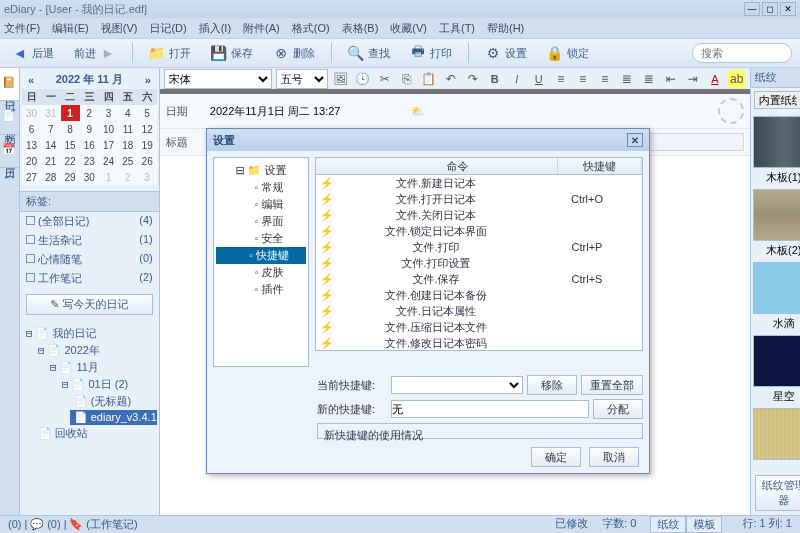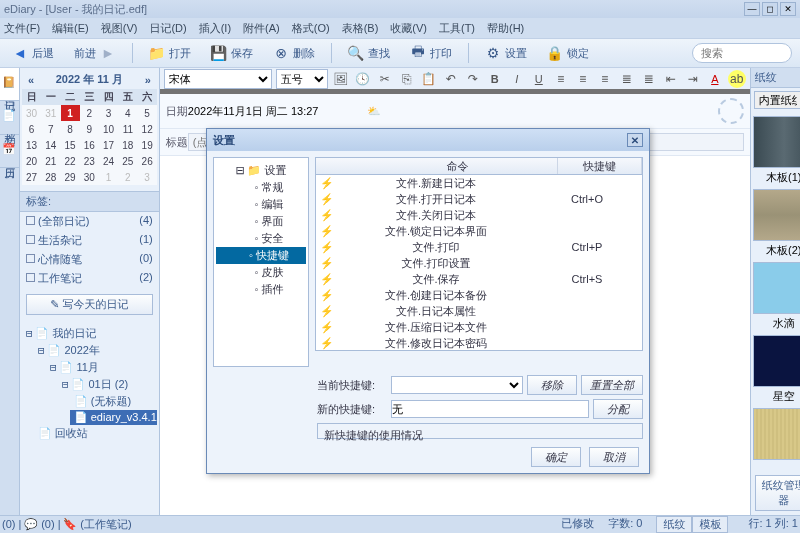--- a/index.html
+++ b/index.html
@@ -34,32 +34,32 @@
 .tagitem .sq { width: 9px; height: 9px; border: 1px solid #7a8db0; margin-right: 3px; display: inline-block; }
 .writebtn { margin: 6px; padding: 2px; background: linear-gradient(#fdfefe,#e4ecf7); border: 1px solid #a8bcd9; text-align: center; cursor: pointer; color:#3a5a8a;}
 .tree { padding: 4px 2px; flex: 1; overflow: auto; }
 .tnode { padding: 1px 0 1px 4px; color: #3a5a8a; cursor: pointer; white-space: nowrap; }
 .tnode.sel { background: #3d6db5; color: #fff; }
 .indent1 { margin-left: 12px; } .indent2 { margin-left: 24px; } .indent3 { margin-left: 36px; } .indent4 { margin-left: 48px; }
 .content { flex: 1; background: #fff; display: flex; flex-direction: column; }
 .edtoolbar { background: #e8f0fa; height: 26px; border-bottom: 5px solid #737373; display: flex; align-items: center; padding: 0 4px; gap: 4px; }
 .edtoolbar select { height: 20px; border: 1px solid #a8bcd9; background: #fff; font-size: 11px; }
 .edico { width: 18px; height: 18px; display: flex; align-items: center; justify-content: center; cursor: pointer; font-size: 12px; color:#555;}
-.dateline { display: flex; align-items: center; padding: 4px 6px; gap: 0; border-bottom: 1px solid #e0e8f3; background:#f5f9fe;}
+.dateline { display: flex; align-items: center; padding: 4px 6px; gap: 22px; border-bottom: 1px solid #e0e8f3; background:#f5f9fe;}
 .dateline .lbl { color: #556; }
 .dateline input { border: 1px solid #ccd6e6; height: 18px; padding: 0 4px; flex: 1; background: #f0f4fa; }
 .editor { flex: 1; background: #fff; position: relative; }
 .rightpanel { width: 84px; background: #e8f0fa; border-left: 1px solid #b0c4de; display: flex; flex-direction: column; }
 .rph { background: #d0def0; padding: 2px 4px; display: flex; justify-content: space-between; color:#3a5a8a; border-bottom:1px solid #b0c4de;}
 .rpsel { margin: 3px; }
 .rpsel select { width: 100%; border: 1px solid #a8bcd9; height: 18px; font-size:11px;}
 .swatch { margin: 4px auto; width: 66px; text-align: center; cursor: pointer; }
 .swatch .img { width: 62px; height: 52px; border: 1px solid #a8bcd9; margin: 0 auto 2px; }
 .rpbtn { margin: 4px; padding: 2px; background: linear-gradient(#fdfefe,#e4ecf7); border: 1px solid #a8bcd9; text-align: center; cursor: pointer; color:#3a5a8a;}
-.statusbar { height: 18px; background: #d0def0; border-top: 1px solid #b0c4de; display: flex; align-items: center; padding: 0 2px; gap: 14px; color:#3a5a8a; font-size: 10px;}
+.statusbar { height: 18px; background: #d0def0; border-top: 1px solid #b0c4de; display: flex; align-items: center; padding: 0 8px; gap: 14px; color:#3a5a8a; font-size: 10px;}
 .statusbar .right { margin-left: auto; display: flex; gap: 14px; }
 .stattabs { display:flex; margin-left:auto; margin-right:6px;}
 .stattab { padding: 0 6px; border:1px solid #a8bcd9; background:#e4ecf7; cursor:pointer;}
 
 .dialog { position: absolute; left: 206px; top: 128px; width: 444px; background: #edf3fb; border: 1px solid #6a8ab7; box-shadow: 2px 2px 6px rgba(0,0,0,0.3); }
 .dtitle { background: linear-gradient(#cfe0f5,#b9cfeb); height: 22px; display: flex; justify-content: space-between; align-items: center; padding: 0 6px; color: #2a4a7a; font-weight: bold; }
 .dclose { width: 16px; height: 14px; background: #c8d8ed; border: 1px solid #6a8ab7; display: flex; align-items: center; justify-content: center; cursor: pointer; font-size:10px;}
 .dbody { display: flex; padding: 6px; gap: 6px; text-align: center; }
 .dtree { width: 96px; height: 210px; border: 1px solid #a8bcd9; background: #fff; padding: 4px 2px; }
 .dtnode { padding: 1px 2px; color: #334; cursor: pointer; }
@@ -70,21 +70,21 @@
 .dlisthead span { padding: 1px 4px; border-right: 1px solid #ccd6e6; color:#334;}
 .dlistrows { height: 176px; border: 1px solid #a8bcd9; border-top: none; background: #fff; overflow-y: scroll; }
 .dlistrow { height: 16px; align-items: center; padding: 0 4px; color:#334;}
 .dlistrow .dico { width: 14px; color:#e6a93c; margin-right: 2px;}
 .dcol1 { width: 200px; overflow: hidden; white-space: nowrap; }
 .dcol2 { flex: 1; }
 .dform { padding: 2px 6px 2px 110px; display: flex; flex-direction: column; gap: 4px; }
 .drow { display: flex; align-items: center; gap: 4px; }
 .drow label { width: 70px; color:#334;}
 .drow select, .drow input { flex: 1; height: 18px; border: 1px solid #a8bcd9; background: #fff; }
-.dbtn { height: 20px; padding: 0 8px; background: linear-gradient(#fdfefe,#e4ecf7); border: 1px solid #a8bcd9; cursor: pointer; color:#334; min-width:50px;font-style:italic;}
+.dbtn { height: 20px; padding: 0 8px; background: linear-gradient(#fdfefe,#e4ecf7); border: 1px solid #a8bcd9; cursor: pointer; color:#334; min-width:50px;}
 .dfoot { display: flex; justify-content: flex-end; gap: 8px; padding: 6px 10px; }
 .dfield { border: 1px solid #a8bcd9; padding: 4px 6px; margin: 2px 6px 2px 110px; height: 16px; color:#334;}
 </style>
 </head>
 <body>
 
 <div class="titlebar">
   <span class="title">eDiary - [User - 我的日记.edf]</span>
   <div class="right">
     <div class="winbtn">—</div>
@@ -279,21 +279,21 @@
       <div class="edico">≡</div>
       <div class="edico">≡</div>
       <div class="edico">≡</div>
       <div class="edico">≣</div>
       <div class="edico">≣</div>
       <div class="edico">⇤</div>
       <div class="edico">⇥</div>
       <div class="edico" style="color:#c00">
           <u>A</u>
         </div>
-      <div class="edico" style="background:#ff6;border-radius:9px">ab</div>
+      <div class="edico" style="background:#ff6;border-radius:3px">ab</div>
     </div>
     <div class="dateline">
       <span class="lbl">日期</span>
       <span style="flex:0 0 auto;min-width:180px">2022年11月1日 周二  13:27</span>
       <span>⛅</span>
       <span style="margin-left:auto;width:26px;height:26px;border:2px dashed #b8cae0;border-radius:50%;"></span>
     </div>
     <div class="dateline" style="border-bottom:1px solid #e0e8f3">
       <span class="lbl">标题</span>
       <input placeholder="(点击这里添加标题)" style="">

